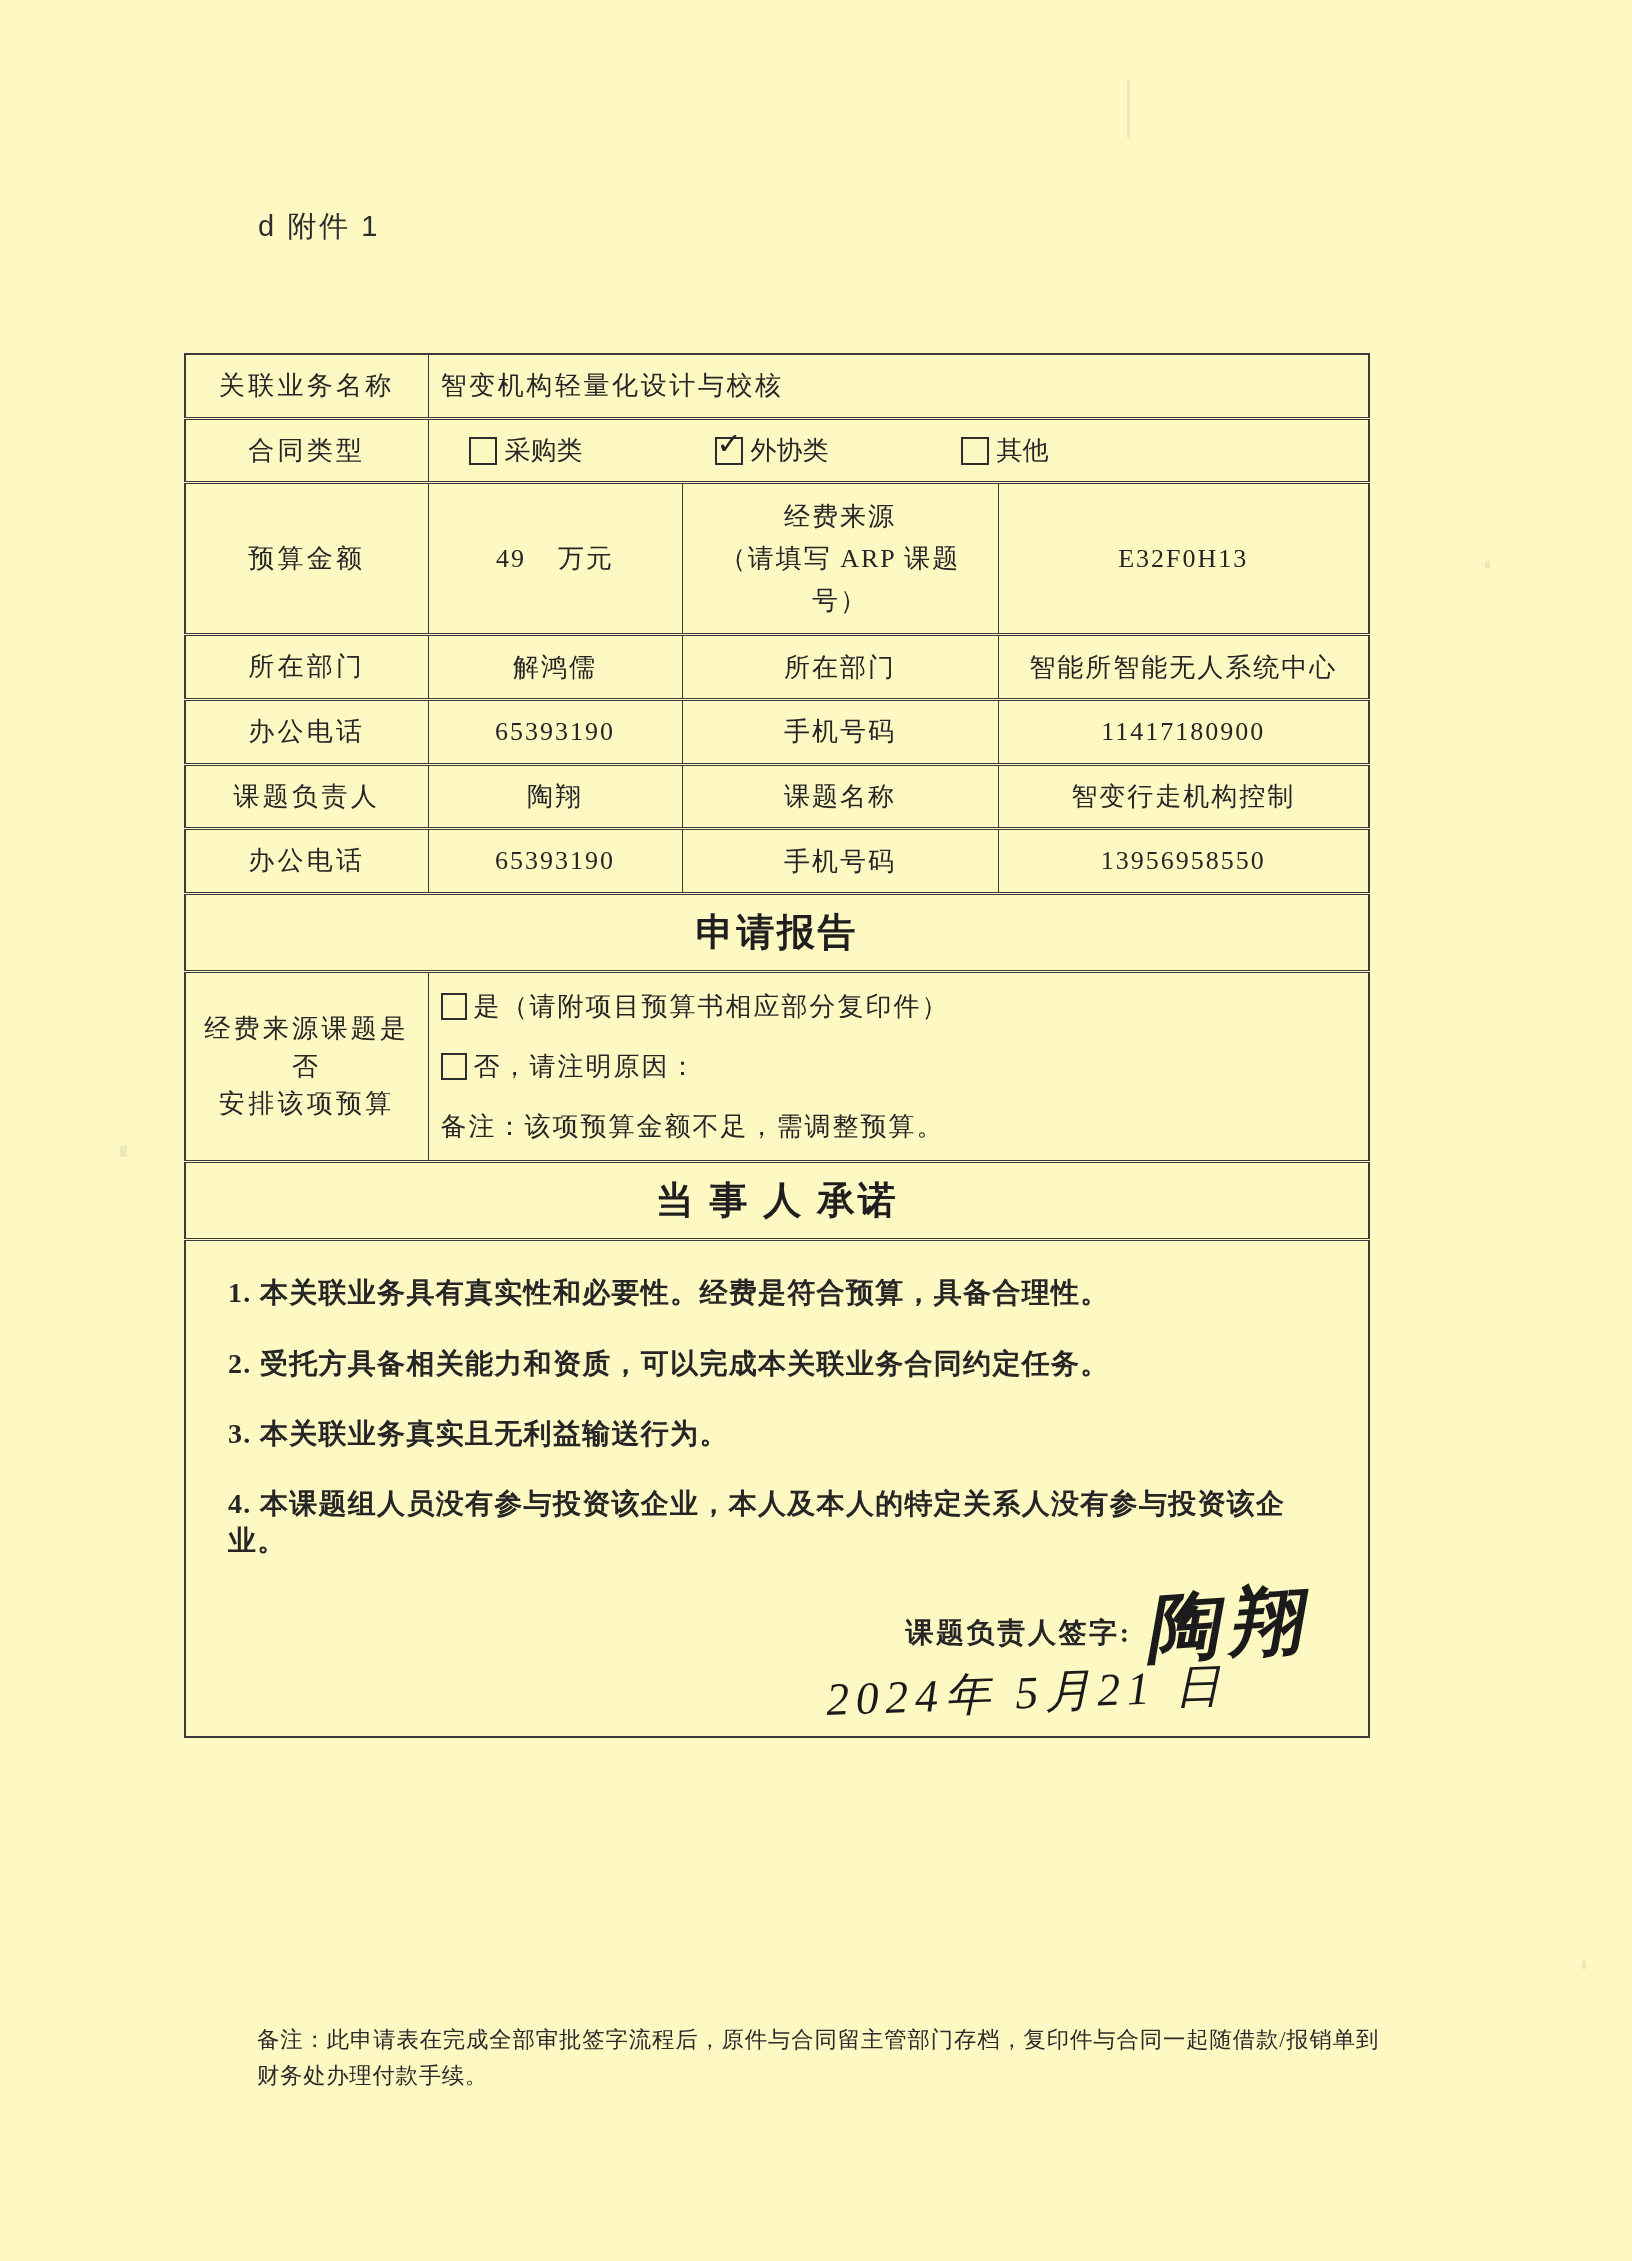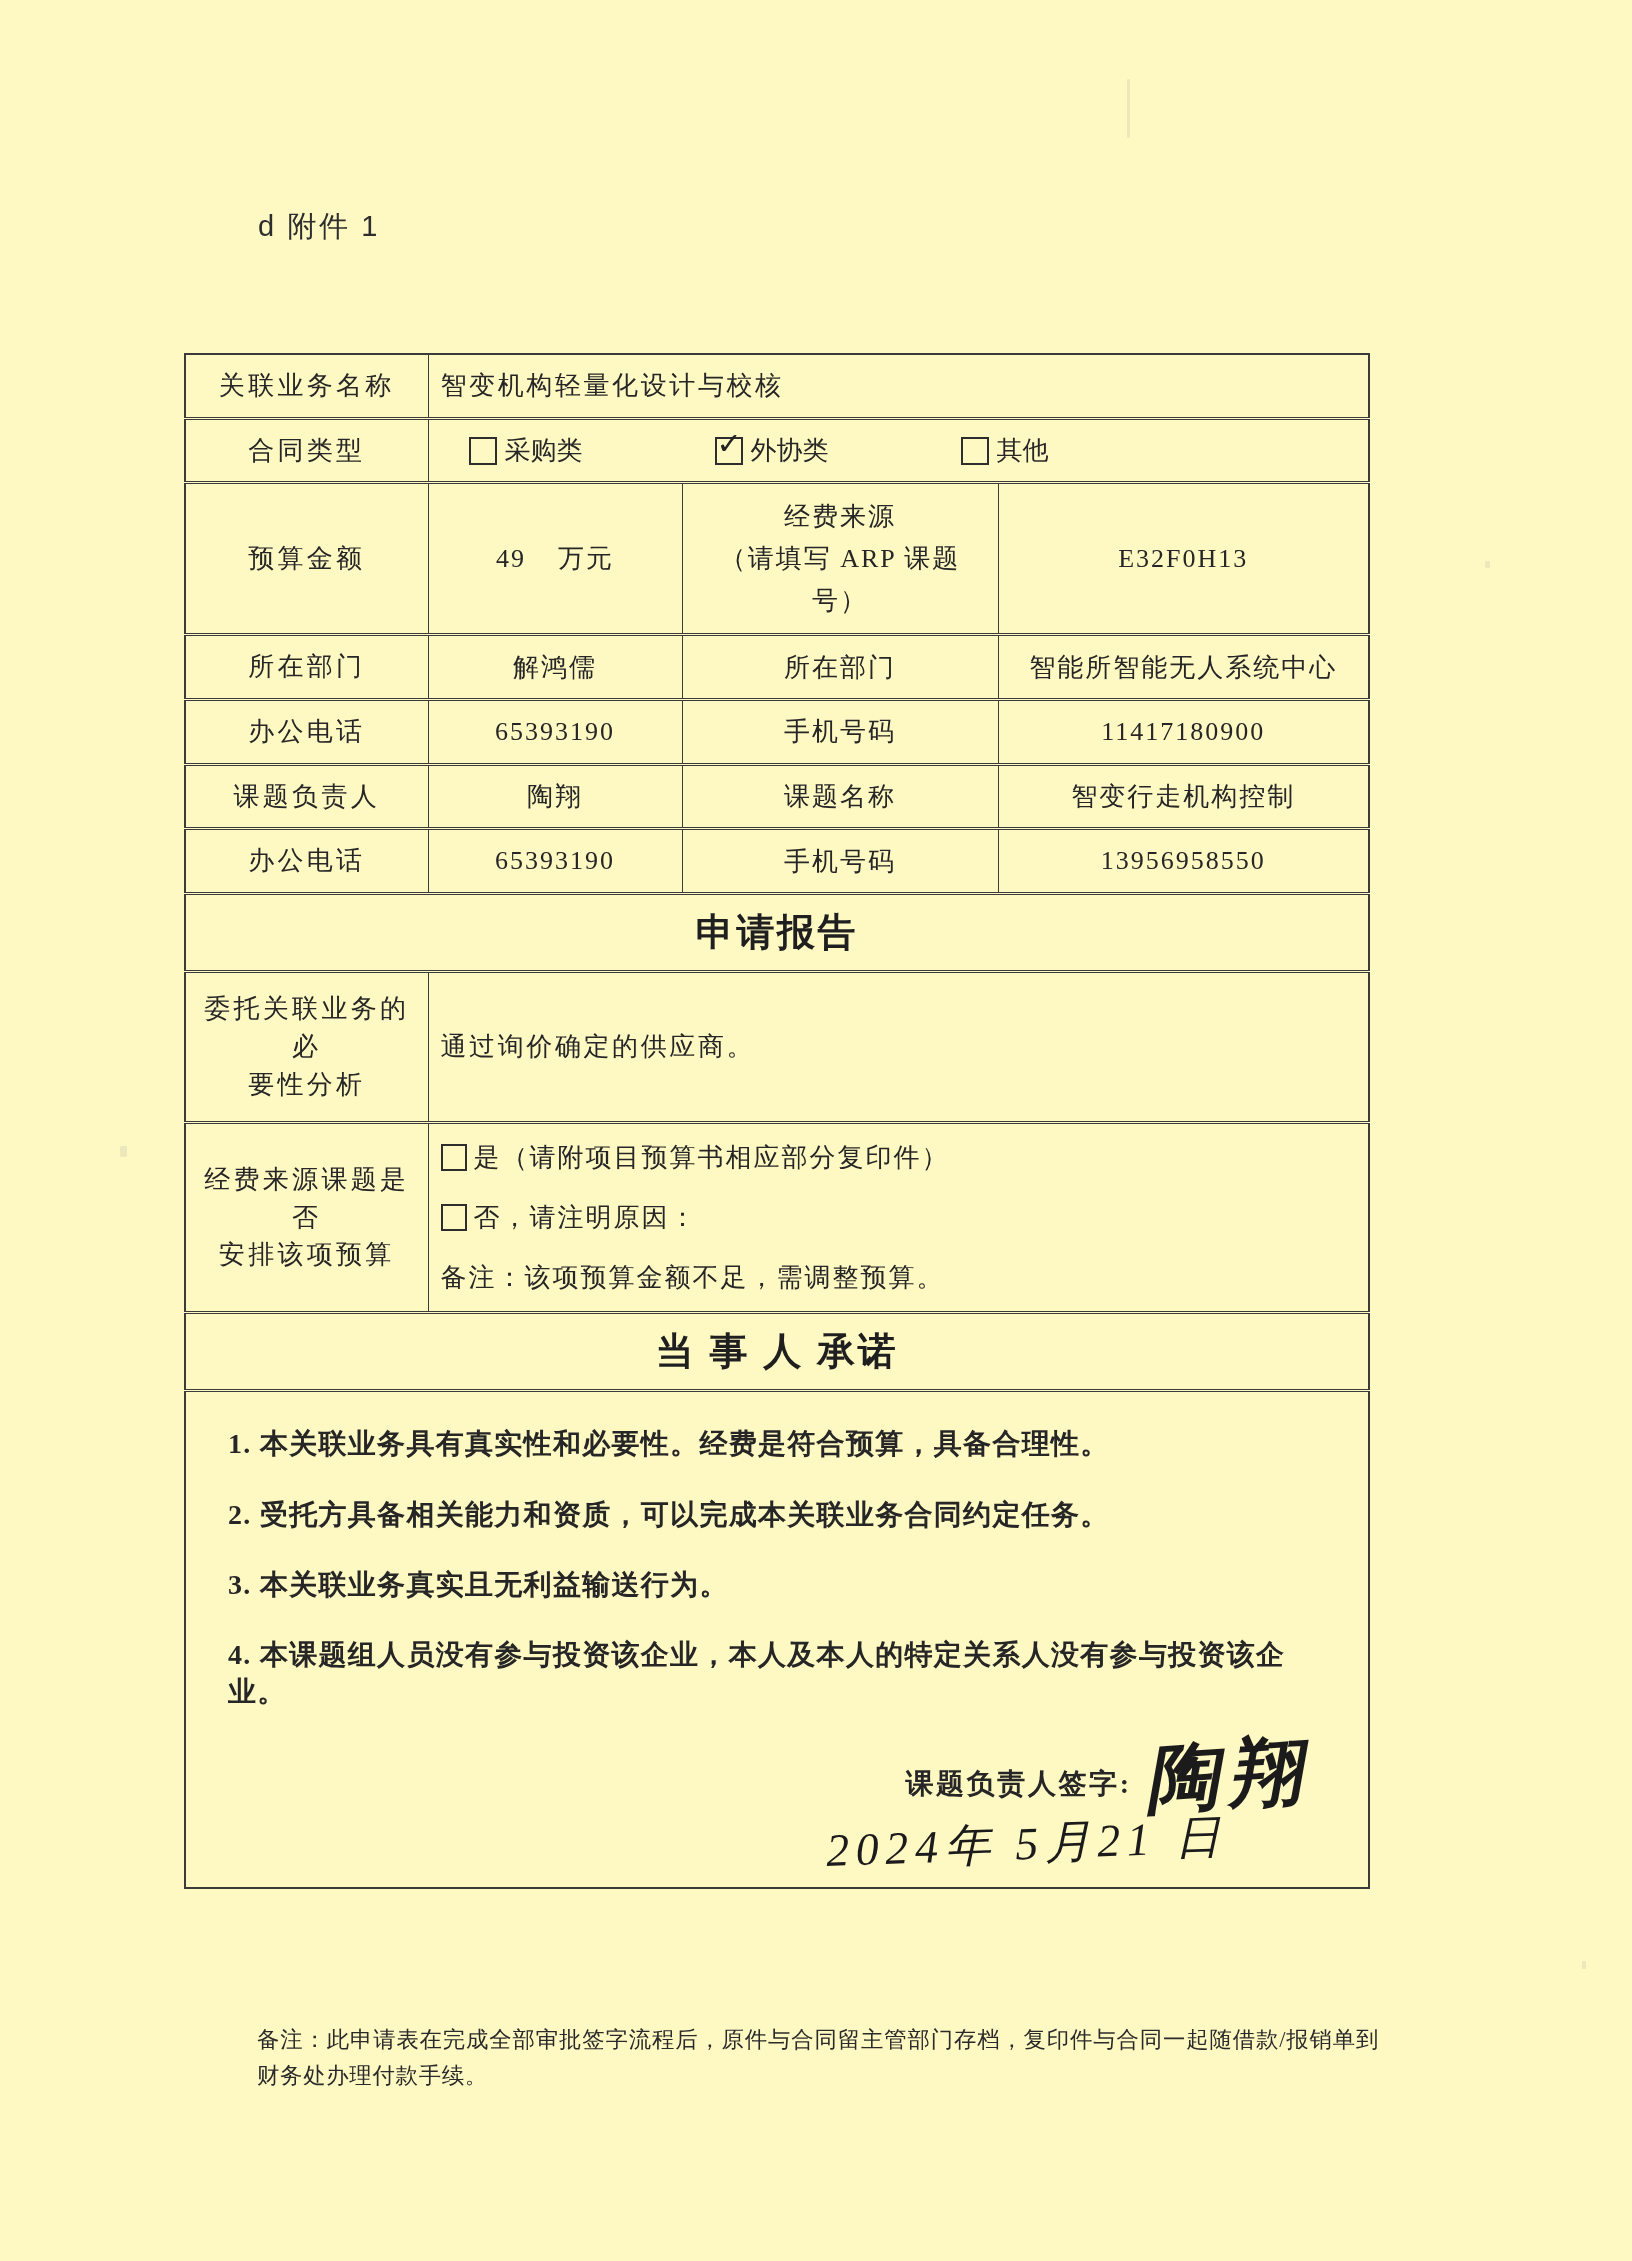--- a/index.html
+++ b/index.html
@@ -187,27 +187,20 @@
       <td class="lbl">办公电话</td>
       <td class="center">65393190</td>
       <td class="center">手机号码</td>
       <td class="center">13956958550</td>
     </tr>
 
     <tr class="r9">
       <td class="section" colspan="4">申请报告</td>
     </tr>
 
-    <tr class="r10">
-      <td class="lbl">
-        <span>委托关联业务的必</span><br>
-        <span>要性分析</span>
-      </td>
-      <td class="top-left" colspan="3">通过询价确定的供应商。</td>
-    </tr>
 
     <tr class="r11">
       <td class="lbl">
         <span>经费来源课题是否</span><br>
         <span>安排该项预算</span>
       </td>
       <td class="top-left" colspan="3">
         <div class="bc-line">
           <span class="cb-box">
                 <span class="cb-mark"></span>

